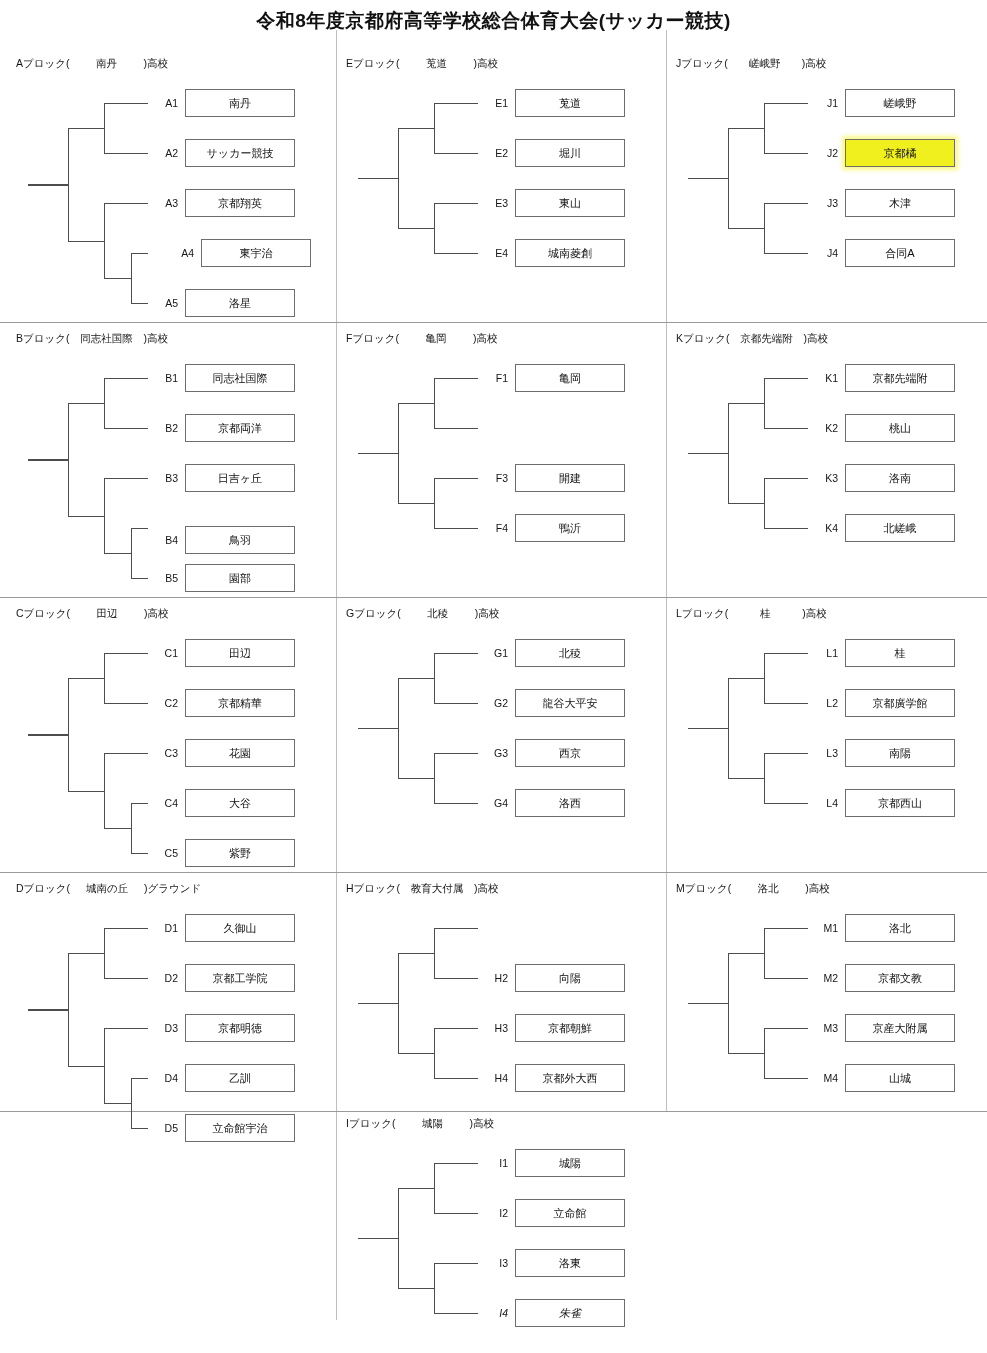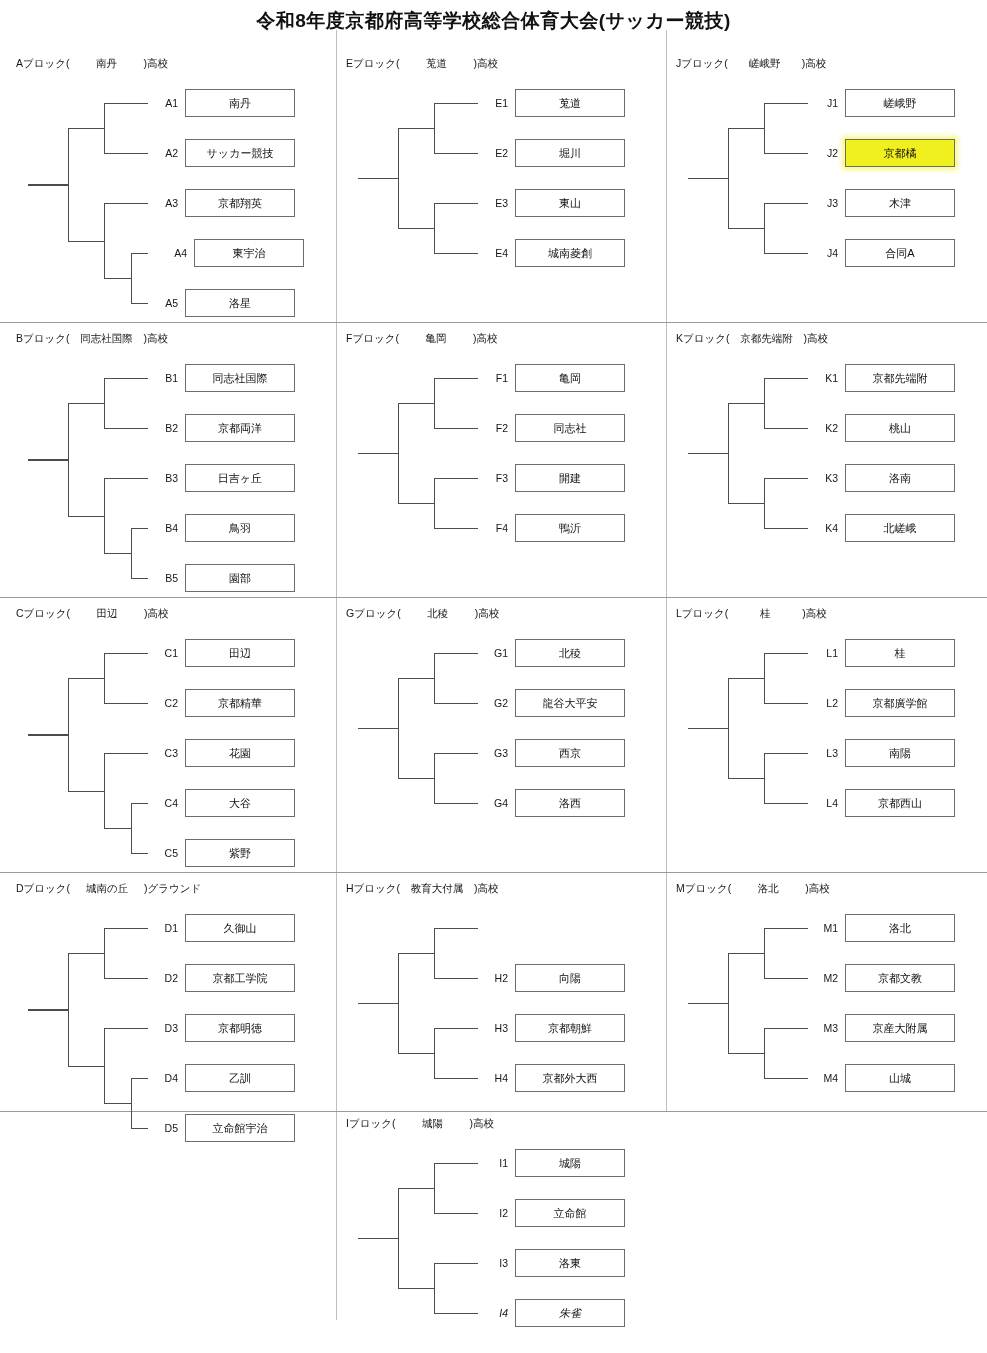--- a/index.html
+++ b/index.html
@@ -82,21 +82,21 @@
           <div class="slot-box">南丹</div>
         </div>
         <div class="slot" style="top: 82px; left: 0px; width: 329px;">
           <div class="slot-code">A2</div>
           <div class="slot-box">サッカー競技</div>
         </div>
         <div class="slot" style="top: 132px; left: 0px; width: 329px;">
           <div class="slot-code">A3</div>
           <div class="slot-box">京都翔英</div>
         </div>
-        <div class="slot" style="top: 182px; left: 9px; width: 329px;">
+        <div class="slot" style="top: 182px; left: 16px; width: 329px;">
           <div class="slot-code">A4</div>
           <div class="slot-box">東宇治</div>
         </div>
         <div class="slot" style="top: 232px; left: 0px; width: 329px;">
           <div class="slot-code">A5</div>
           <div class="slot-box">洛星</div>
         </div>
         <div class="ln lnh" style="left: 104px; top: 46px; width: 44px;"></div>
         <div class="ln lnh" style="left: 104px; top: 96px; width: 44px;"></div>
         <div class="ln lnv" style="left: 104px; top: 46px; height: 50px;"></div>
@@ -118,21 +118,21 @@
           <div class="slot-box">同志社国際</div>
         </div>
         <div class="slot" style="top: 82px; left: 0px; width: 329px;">
           <div class="slot-code">B2</div>
           <div class="slot-box">京都両洋</div>
         </div>
         <div class="slot" style="top: 132px; left: 0px; width: 329px;">
           <div class="slot-code">B3</div>
           <div class="slot-box">日吉ヶ丘</div>
         </div>
-        <div class="slot" style="top: 182px; left: 0px; width: 329px; padding-left: 31px;">
+        <div class="slot" style="top: 194px; left: 0px; width: 329px; padding-left: 31px;">
           <div class="slot-code">B4</div>
           <div class="slot-box">鳥羽</div>
         </div>
         <div class="slot" style="top: 232px; left: 0px; width: 329px;">
           <div class="slot-code">B5</div>
           <div class="slot-box">園部</div>
         </div>
         <div class="ln lnh" style="left: 104px; top: 46px; width: 44px;"></div>
         <div class="ln lnh" style="left: 104px; top: 96px; width: 44px;"></div>
         <div class="ln lnv" style="left: 104px; top: 46px; height: 50px;"></div>
@@ -247,24 +247,20 @@
         <div class="ln lnh" style="left: 68px; top: 171px; width: 36px;"></div>
         <div class="ln lnv" style="left: 68px; top: 71px; height: 100px;"></div>
         <div class="ln lnh" style="left: 28px; top: 121px; width: 40px;"></div>
       </div>
       <div class="block" style="left: 330px; top: 332px; height: 242px;">
         <div class="block-head"><span class="bh-open">Fブロック(</span><span class="bh-venue">亀岡</span><span class="bh-close">)高校</span></div>
         <div class="slot" style="top: 32px; left: 0px; width: 329px;">
           <div class="slot-code">F1</div>
           <div class="slot-box">亀岡</div>
         </div>
-        <div class="slot" style="top: 82px; left: 0px; width: 329px;">
-          <div class="slot-code">F2</div>
-          <div class="slot-box">同志社</div>
-        </div>
         <div class="slot" style="top: 132px; left: 0px; width: 329px;">
           <div class="slot-code">F3</div>
           <div class="slot-box">開建</div>
         </div>
         <div class="slot" style="top: 182px; left: 0px; width: 329px;">
           <div class="slot-code">F4</div>
           <div class="slot-box">鴨沂</div>
         </div>
         <div class="ln lnh" style="left: 104px; top: 46px; width: 44px;"></div>
         <div class="ln lnh" style="left: 104px; top: 96px; width: 44px;"></div>

